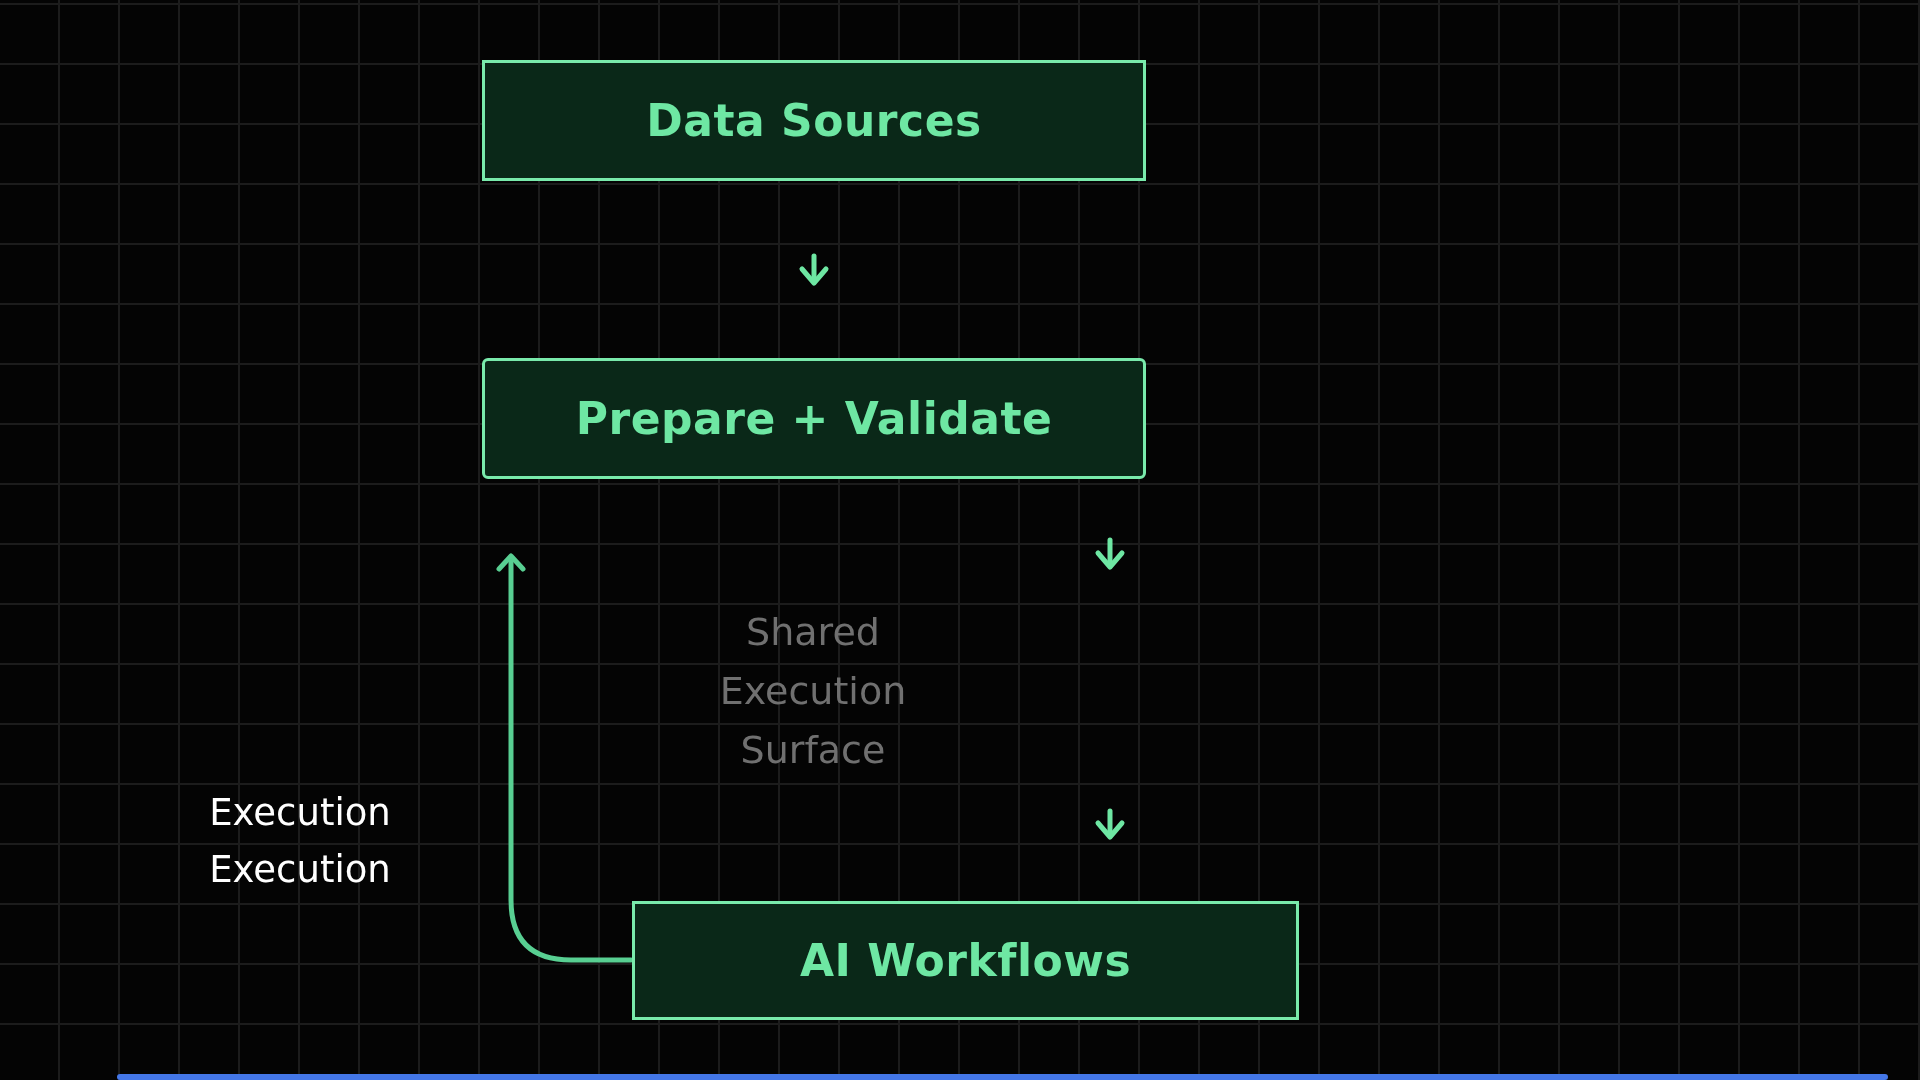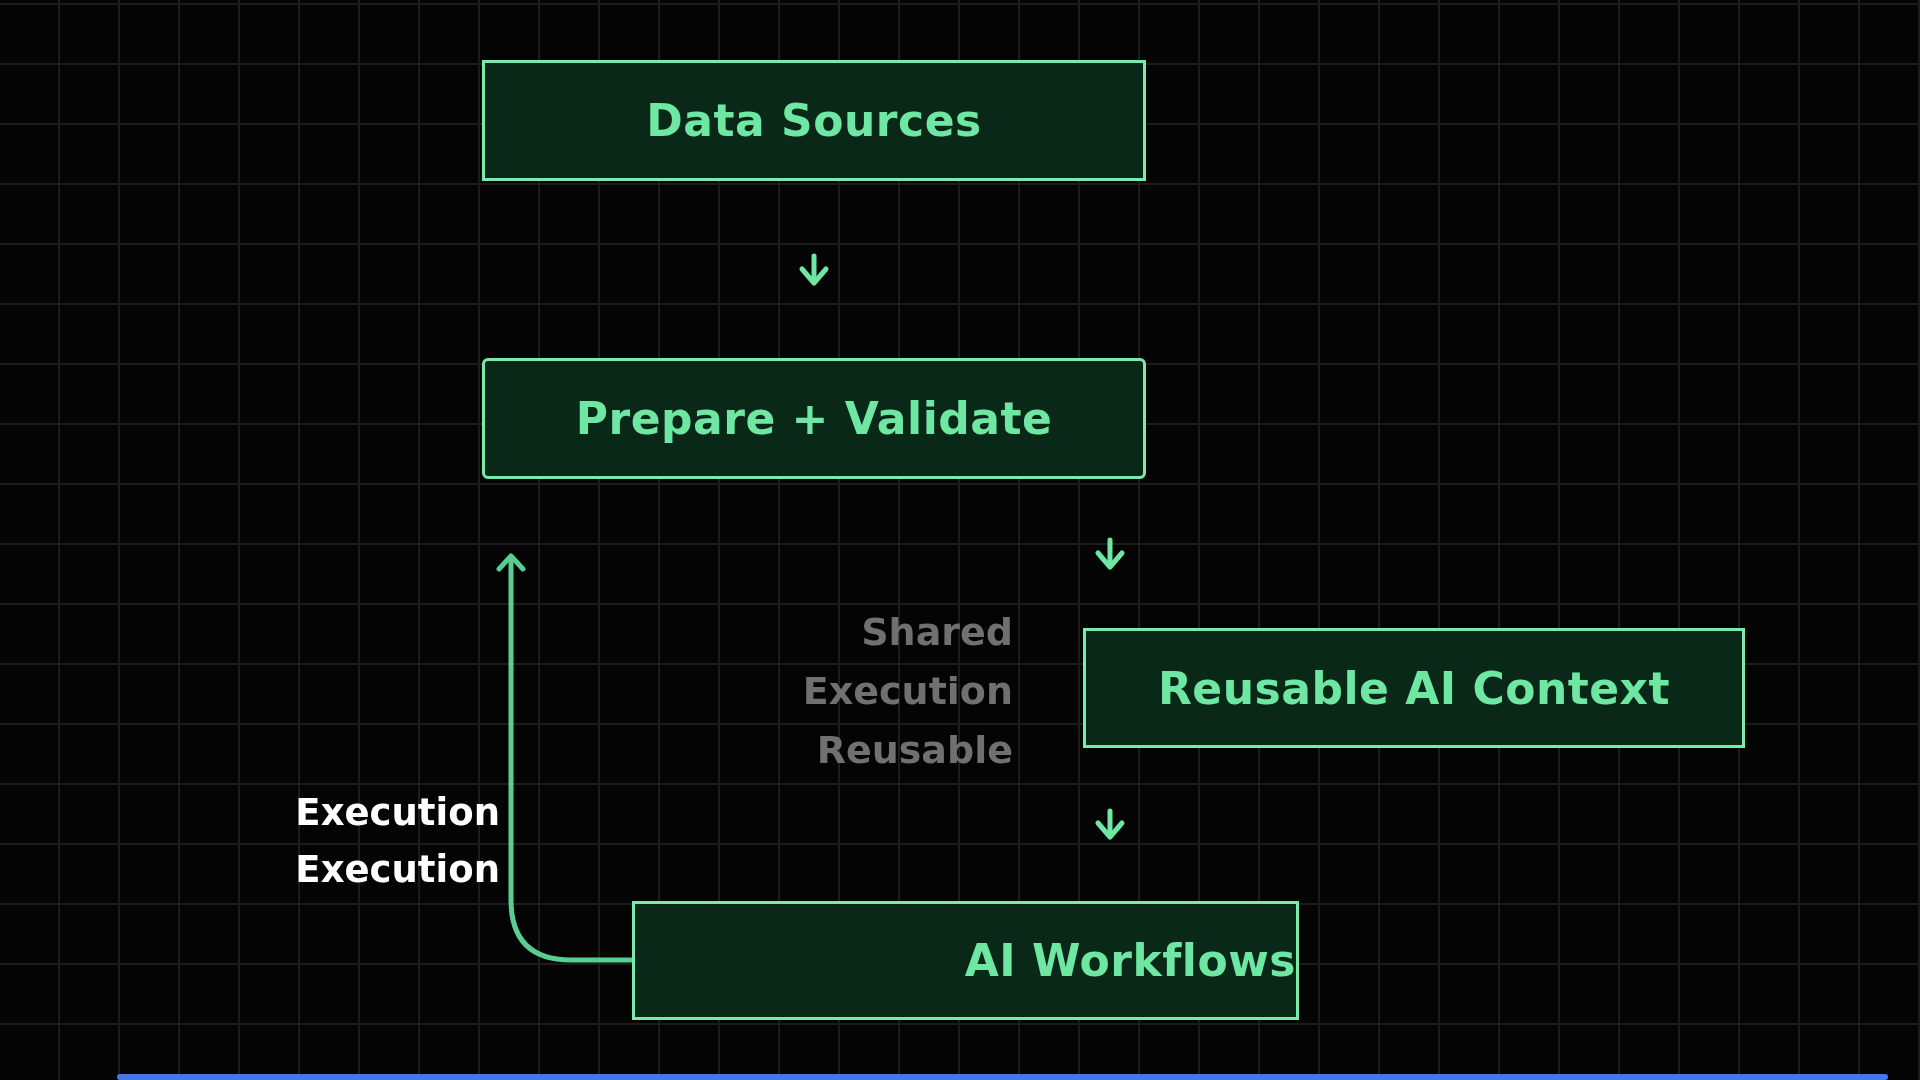--- a/index.html
+++ b/index.html
@@ -21,33 +21,33 @@
     border: 3px solid #79eaab;
     color: #6ee7a3;
     display: flex; align-items: center; justify-content: center;
     font-size: 44px; font-weight: bold;
     box-sizing: border-box;
     letter-spacing: 0.5px;
   }
   .node-data-sources     { left: 482px;  top: 60px;  width: 664px; height: 121px; }
   .node-prepare-validate { left: 482px;  top: 358px; width: 664px; height: 121px; border-radius: 6px; }
   .node-reusable-context { left: 1083px; top: 628px; width: 662px; height: 120px; }
-  .node-ai-workflows     { left: 632px;  top: 901px; width: 667px; height: 119px; justify-content: flex-end; }
+  .node-ai-workflows     { left: 632px;  top: 901px; width: 667px; height: 119px; }
 
   .overlay {
     position: absolute; left: 0; top: 0;
     width: 1920px; height: 1080px;
     pointer-events: none;
   }
   .overlay path { pointer-events: auto; }
 
   .caption {
     position: absolute;
-    text-align: right;
-    font-weight: bold;
+    text-align: center;
+    font-weight: normal;
   }
   .caption-shared {
     left: 613px; top: 603px; width: 400px;
     color: #707070; font-size: 38px; line-height: 59px;
   }
   .caption-continuous {
     left: 100px; top: 784px; width: 400px;
     color: #ffffff; font-size: 37px; line-height: 57px;
   }
   .caption div { white-space: nowrap; }
@@ -89,32 +89,29 @@
   </svg>
 
   <div class="node node-data-sources">
     <span>Data Sources</span>
   </div>
 
   <div class="node node-prepare-validate">
     <span>Prepare + Validate</span>
   </div>
 
-  <div class="node node-reusable-context">
-    <span>Reusable AI Context</span>
-  </div>
 
   <div class="node node-ai-workflows">
     <span>AI Workflows</span>
   </div>
 
   <div class="caption caption-shared">
     <div>Shared</div>
     <div>Execution</div>
-    <div>Reusable</div>
+    <div>Surface</div>
   </div>
 
   <div class="caption caption-continuous">
     <div>Execution</div>
     <div>Execution</div>
   </div>
 
   <div class="h-scrollbar"></div>
 
 </div>

